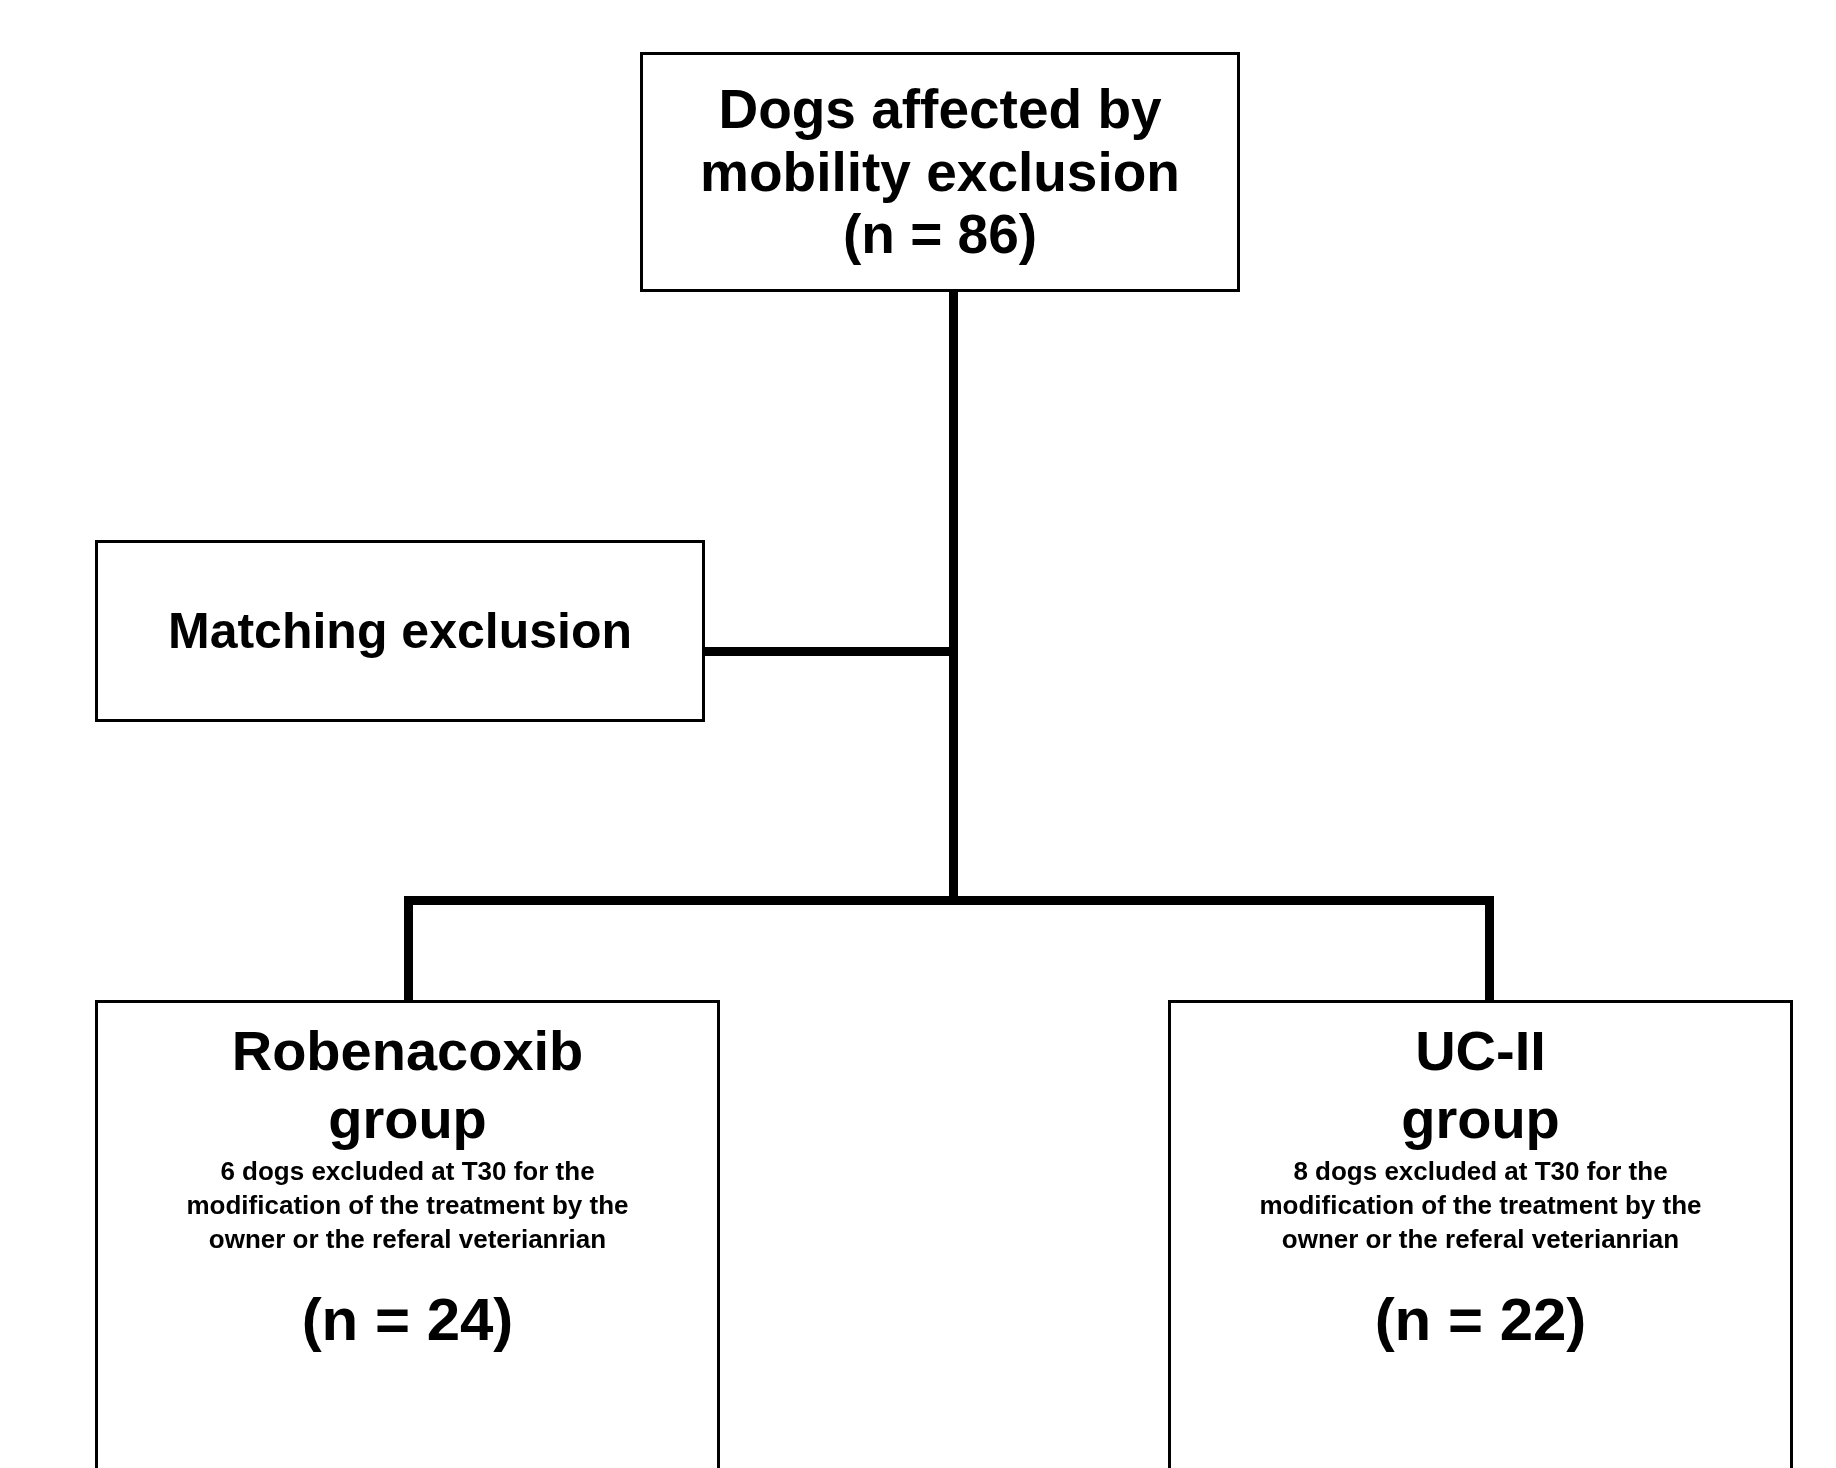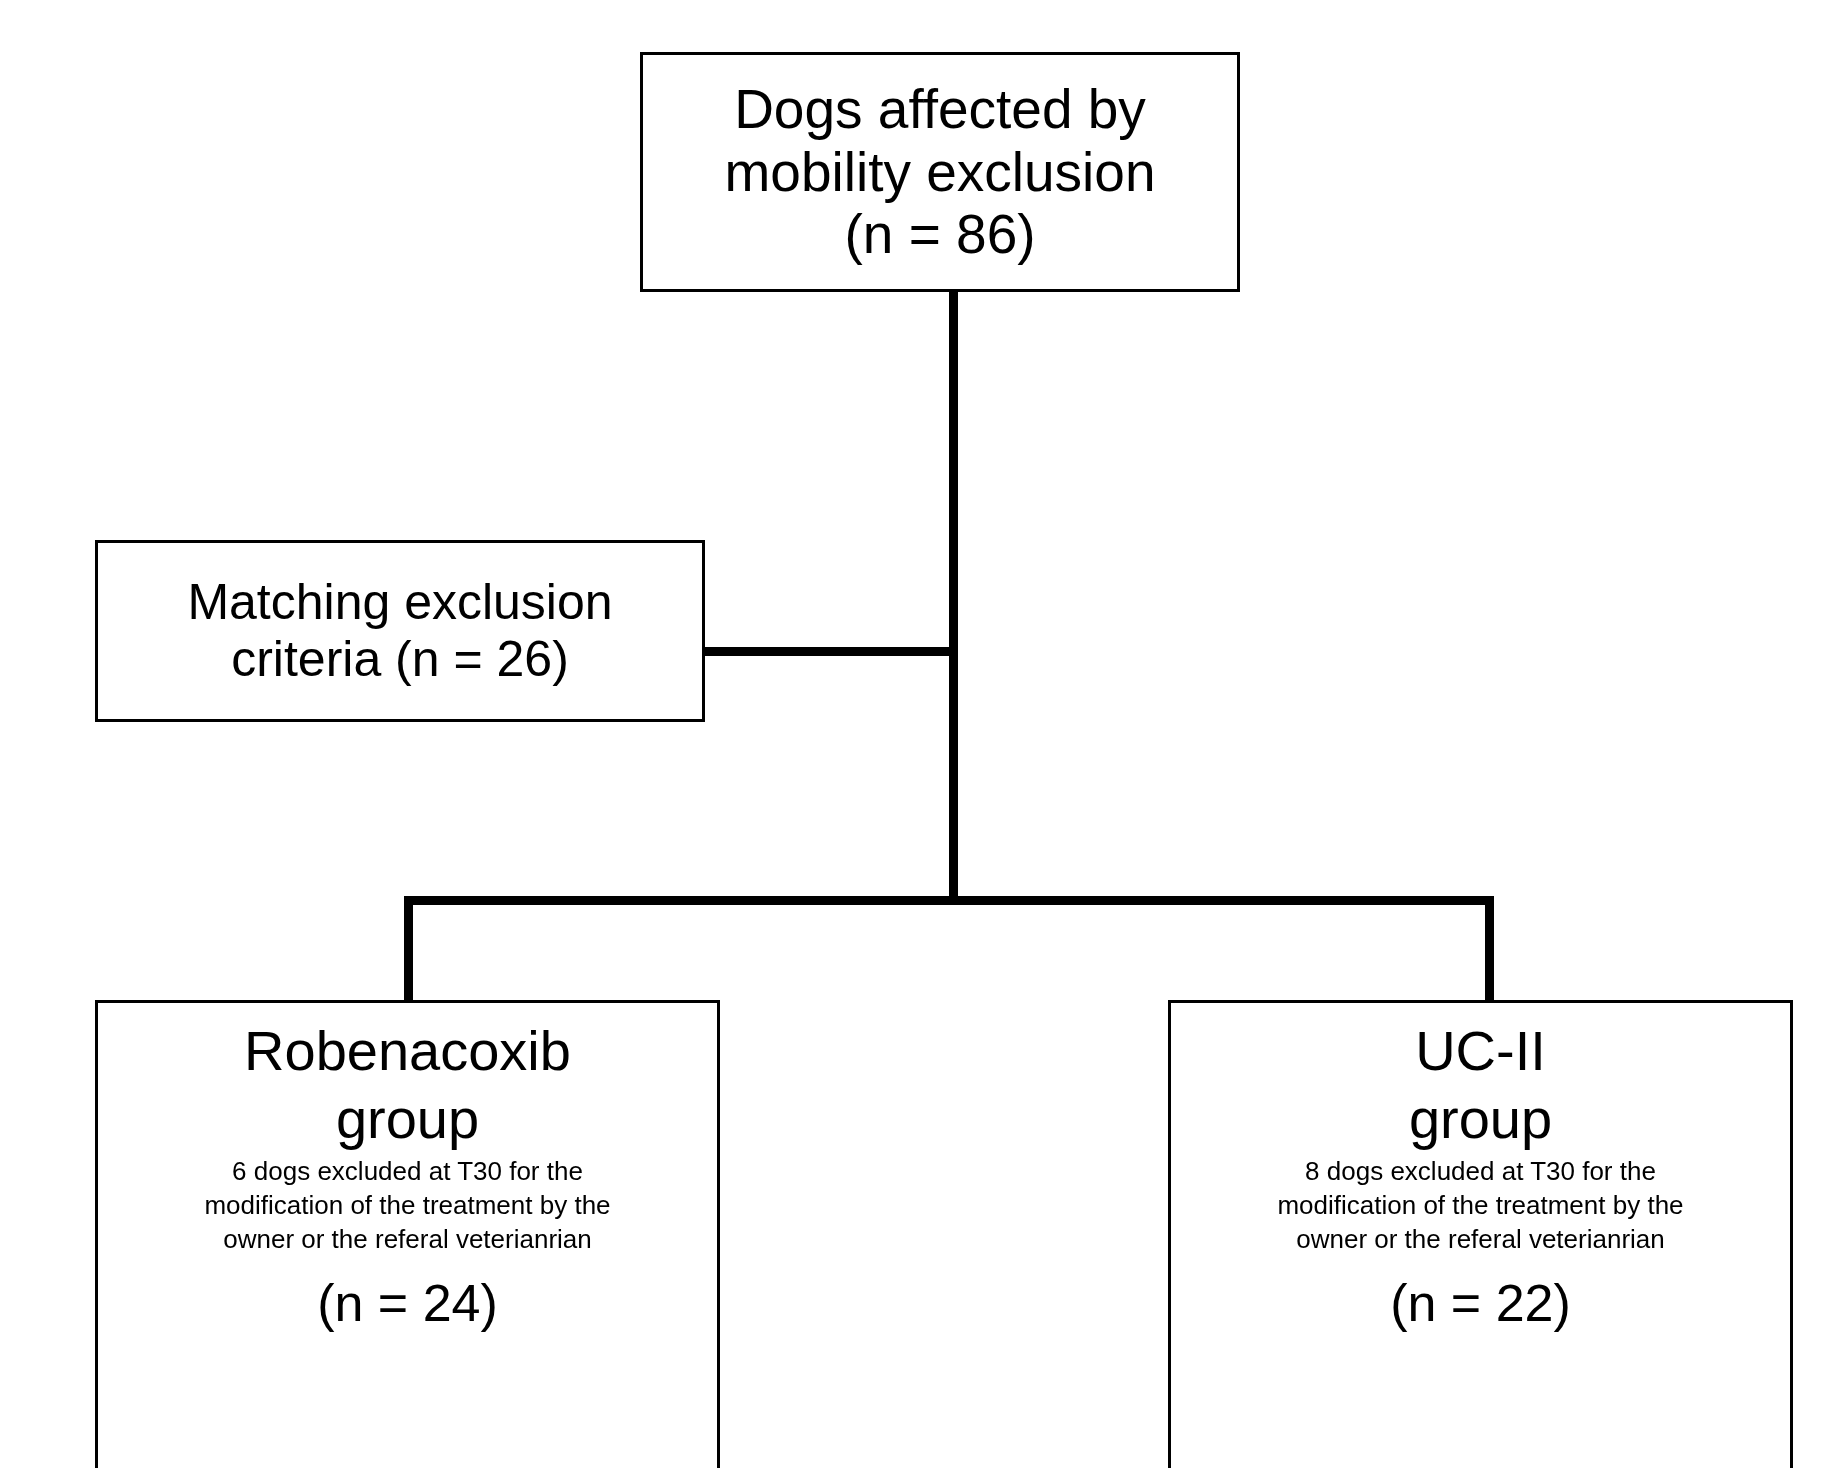--- a/index.html
+++ b/index.html
@@ -9,20 +9,21 @@
     background: #ffffff;
   }
   #canvas {
     position: relative;
     width: 1836px;
     height: 1468px;
     background: #ffffff;
     font-family: "Liberation Sans", sans-serif;
     color: #000000;
     overflow: hidden;
+    font-weight: bold;
   }
 
   
   .line {
     position: absolute;
     background: #000000;
   }
 
   
   .box {
@@ -78,24 +79,24 @@
     display: block;
   }
   .group-note {
     font-size: 26px;
     line-height: 1.32;
     display: block;
     margin-top: 0;
     padding: 0 20px;
   }
   .group-n {
-    font-size: 52px;
+    font-size: 60px;
     line-height: 1.1;
     display: block;
-    margin-top: 18px;
+    margin-top: 30px;
   }
 </style>
 </head>
 <body>
 
 <div id="canvas">
 
   <div class="line" style="left:949px; top:292px; width:9px; height:612px;"></div>
 
   <div class="line" style="left:705px; top:647px; width:249px; height:9px;"></div>
@@ -107,21 +108,20 @@
   <div class="line" style="left:1485px; top:896px; width:9px; height:108px;"></div>
 
   <div class="box" id="box-root">
     <span class="box-line">Dogs affected by</span>
     <span class="box-line">mobility exclusion</span>
     <span class="box-line">(n = 86)</span>
   </div>
 
   <div class="box" id="box-exclusion">
     <span class="box-line">Matching exclusion</span>
-    <span class="box-line">criteria (n = 26)</span>
   </div>
 
   <div class="box group-box" id="box-robenacoxib">
     <span class="group-title">Robenacoxib</span>
     <span class="group-title">group</span>
     <span class="group-note">6 dogs excluded at T30 for the</span>
     <span class="group-note" style="margin-top:0;">modification of the treatment by the</span>
     <span class="group-note" style="margin-top:0;">owner or the referal veterianrian</span>
     <span class="group-n">(n = 24)</span>
   </div>

